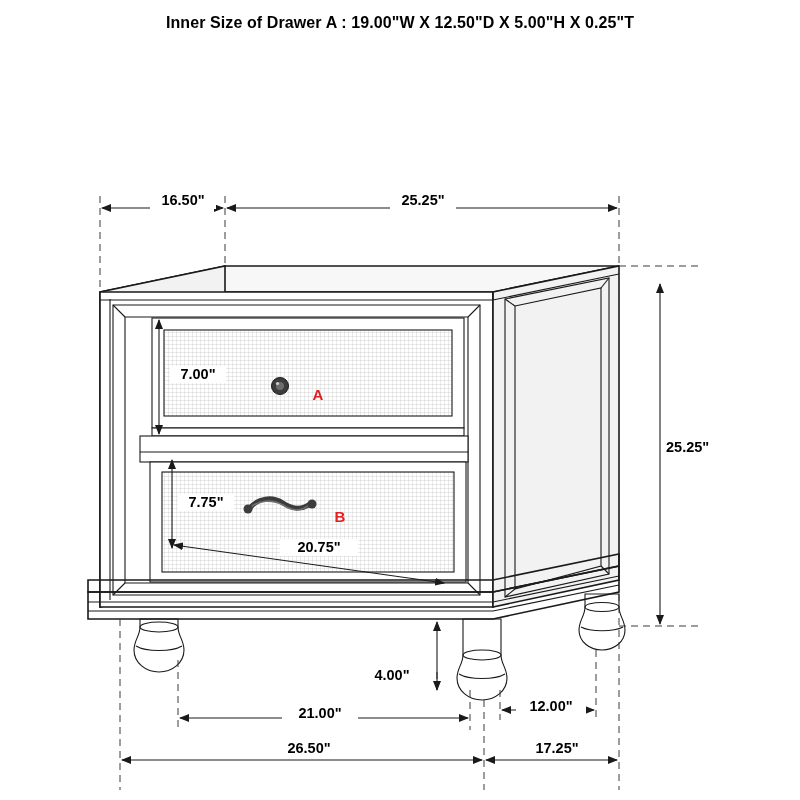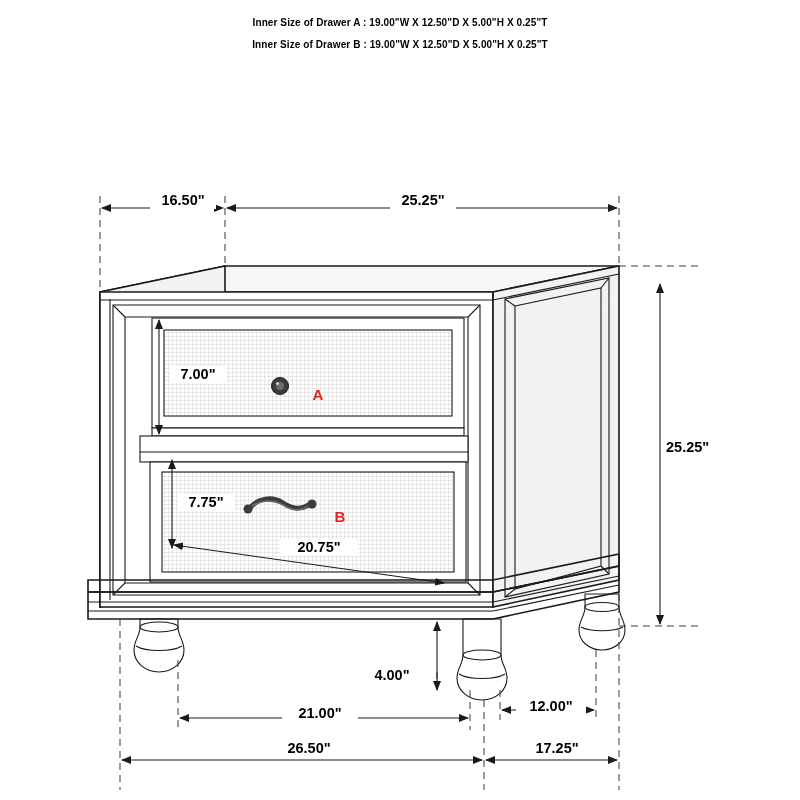--- a/index.html
+++ b/index.html
@@ -21,21 +21,21 @@
     height: 800px;
   }
   .header {
     position: absolute;
     top: 12px;
     left: 0;
     width: 800px;
     text-align: center;
   }
   .header-line {
-    font-size: 10px;
+    font-size: 16px;
     font-weight: bold;
     letter-spacing: 0.1px;
     line-height: 22px;
     white-space: nowrap;
   }
   svg#diagram {
     position: absolute;
     top: 0;
     left: 0;
   }
@@ -60,21 +60,20 @@
   .front { fill: #ffffff; }
   .mesh { fill: url(#meshpat); }
 </style>
 </head>
 <body>
 
 <div id="stage">
 
   <div class="header">
     <div class="header-line">Inner Size of Drawer A : 19.00"W X 12.50"D X 5.00"H X  0.25"T</div>
-    <div class="header-line">Inner Size of Drawer B : 19.00"W X 12.50"D X 5.00"H X  0.25"T</div>
   </div>
 
   <svg id="diagram" width="800" height="800" viewBox="0 0 800 800">
     <defs>
       <pattern id="meshpat" width="4" height="4" patternUnits="userSpaceOnUse">
         <rect width="4" height="4" fill="#ffffff"></rect>
         <path d="M0 0 L0 4 M0 0 L4 0" stroke="#b9b9b9" stroke-width="0.6"></path>
       </pattern>
       <marker id="arrR" markerWidth="10" markerHeight="8" refX="9" refY="4" orient="auto" markerUnits="userSpaceOnUse">
         <path d="M0,0 L10,4 L0,8 z" fill="#1a1a1a"></path>

